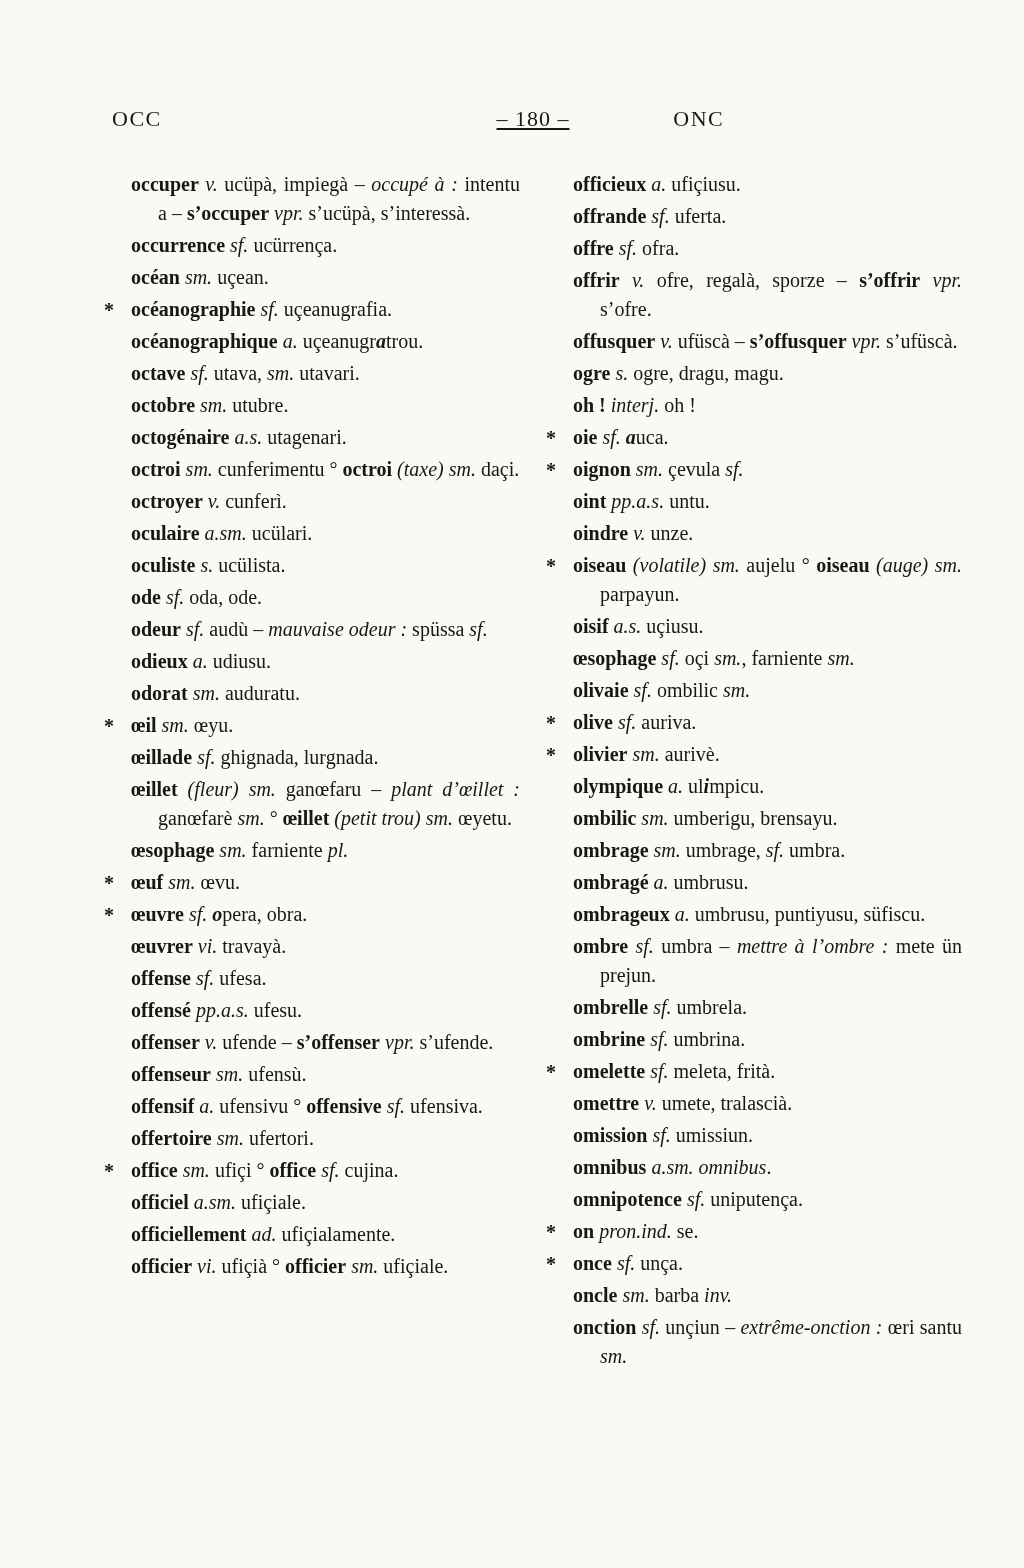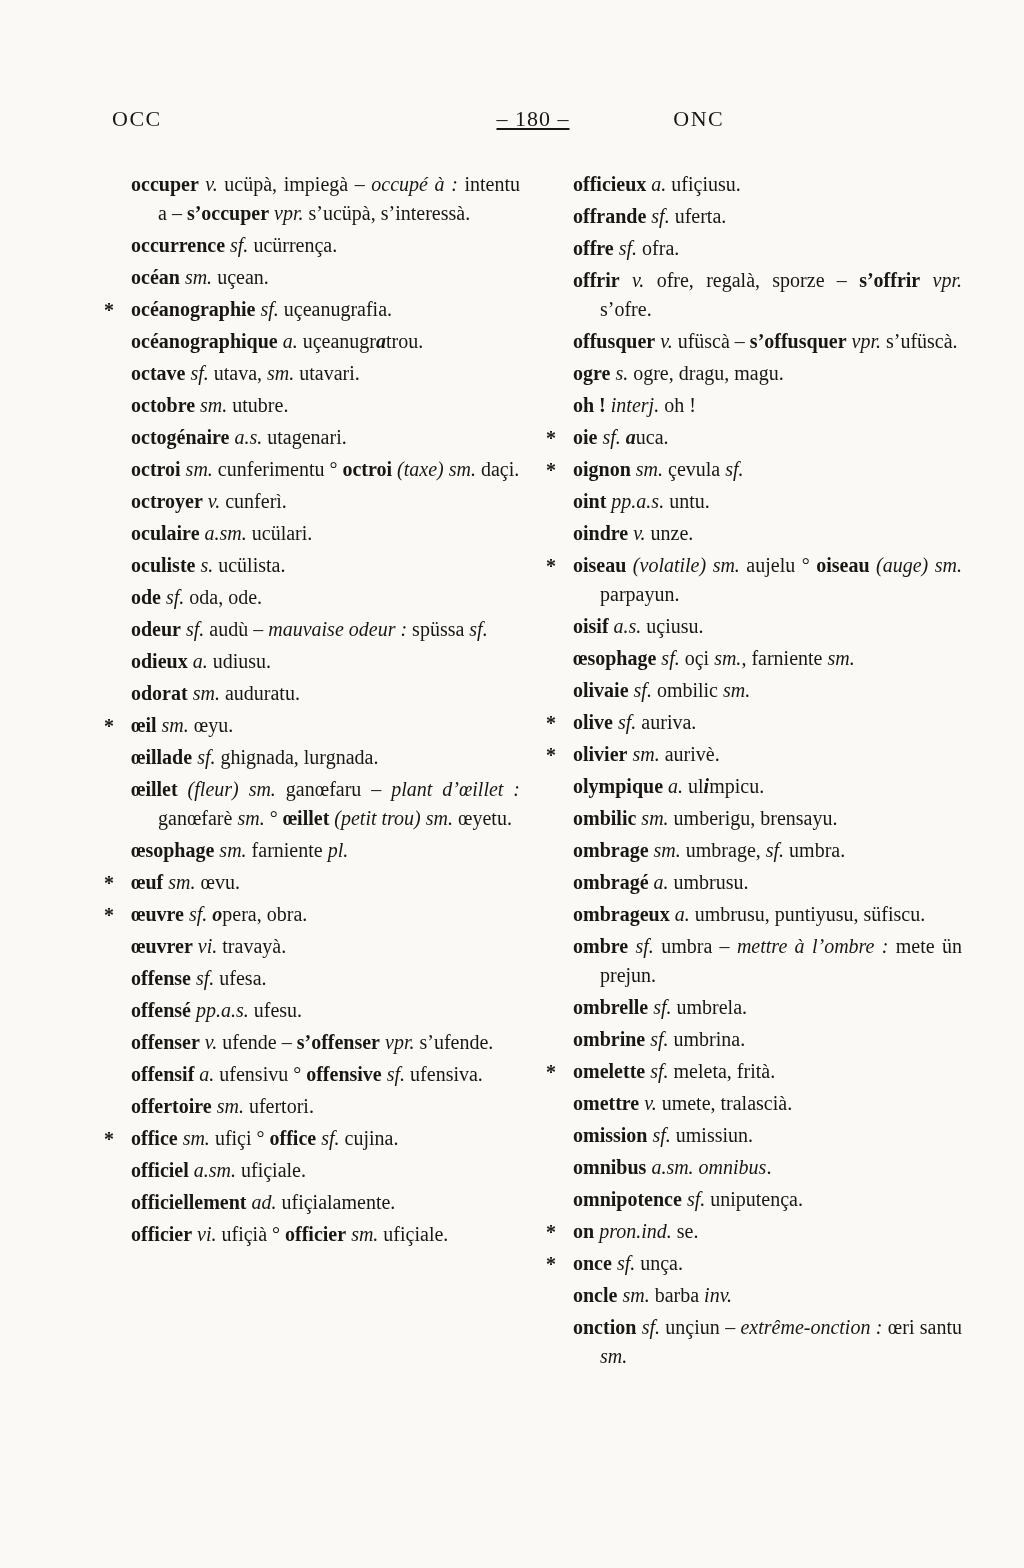--- a/index.html
+++ b/index.html
@@ -88,20 +88,21 @@
         <p class="entry"><span class="star">*</span><span class="run-b">œil</span><span class="run-i"> sm.</span><span class="run-r"> œyu.</span></p>
         <p class="entry"><span class="run-b">œillade</span><span class="run-i"> sf.</span><span class="run-r"> ghignada, lurgnada.</span></p>
         <p class="entry"><span class="run-b">œillet</span><span class="run-r"> </span><span class="run-i">(fleur) sm.</span><span class="run-r"> ganœfaru – </span><span class="run-i">plant d’œillet :</span><span class="run-r"> ganœfarè </span><span class="run-i">sm.</span><span class="run-r"> ° </span><span class="run-b">œillet</span><span class="run-r"> </span><span class="run-i">(petit trou) sm.</span><span class="run-r"> œyetu.</span></p>
         <p class="entry"><span class="run-b">œsophage</span><span class="run-i"> sm.</span><span class="run-r"> farniente </span><span class="run-i">pl.</span></p>
         <p class="entry"><span class="star">*</span><span class="run-b">œuf</span><span class="run-i"> sm.</span><span class="run-r"> œvu.</span></p>
         <p class="entry"><span class="star">*</span><span class="run-b">œuvre</span><span class="run-i"> sf.</span><span class="run-r"> </span><span class="run-bi">o</span><span class="run-r">pera, obra.</span></p>
         <p class="entry"><span class="run-b">œuvrer</span><span class="run-i"> vi.</span><span class="run-r"> travayà.</span></p>
         <p class="entry"><span class="run-b">offense</span><span class="run-i"> sf.</span><span class="run-r"> ufesa.</span></p>
         <p class="entry"><span class="run-b">offensé</span><span class="run-i"> pp.a.s.</span><span class="run-r"> ufesu.</span></p>
         <p class="entry"><span class="run-b">offenser</span><span class="run-i"> v.</span><span class="run-r"> ufende – </span><span class="run-b">s’offenser</span><span class="run-i"> vpr.</span><span class="run-r"> s’ufende.</span></p>
+        <p class="entry"><span class="run-b">offenseur</span><span class="run-i"> sm.</span><span class="run-r"> ufensù.</span></p>
         <p class="entry"><span class="run-b">offensif</span><span class="run-i"> a.</span><span class="run-r"> ufensivu ° </span><span class="run-b">offensive</span><span class="run-i"> sf.</span><span class="run-r"> ufensiva.</span></p>
         <p class="entry"><span class="run-b">offertoire</span><span class="run-i"> sm.</span><span class="run-r"> ufertori.</span></p>
         <p class="entry"><span class="star">*</span><span class="run-b">office</span><span class="run-i"> sm.</span><span class="run-r"> ufiçi ° </span><span class="run-b">office</span><span class="run-i"> sf.</span><span class="run-r"> cujina.</span></p>
         <p class="entry"><span class="run-b">officiel</span><span class="run-i"> a.sm.</span><span class="run-r"> ufiçiale.</span></p>
         <p class="entry"><span class="run-b">officiellement</span><span class="run-i"> ad.</span><span class="run-r"> ufiçialamente.</span></p>
         <p class="entry"><span class="run-b">officier</span><span class="run-i"> vi.</span><span class="run-r"> ufiçià ° </span><span class="run-b">officier</span><span class="run-i"> sm.</span><span class="run-r"> ufiçiale.</span></p>
       </div>
     <div class="column">
         <p class="entry"><span class="run-b">officieux</span><span class="run-i"> a.</span><span class="run-r"> ufiçiusu.</span></p>
         <p class="entry"><span class="run-b">offrande</span><span class="run-i"> sf.</span><span class="run-r"> uferta.</span></p>

